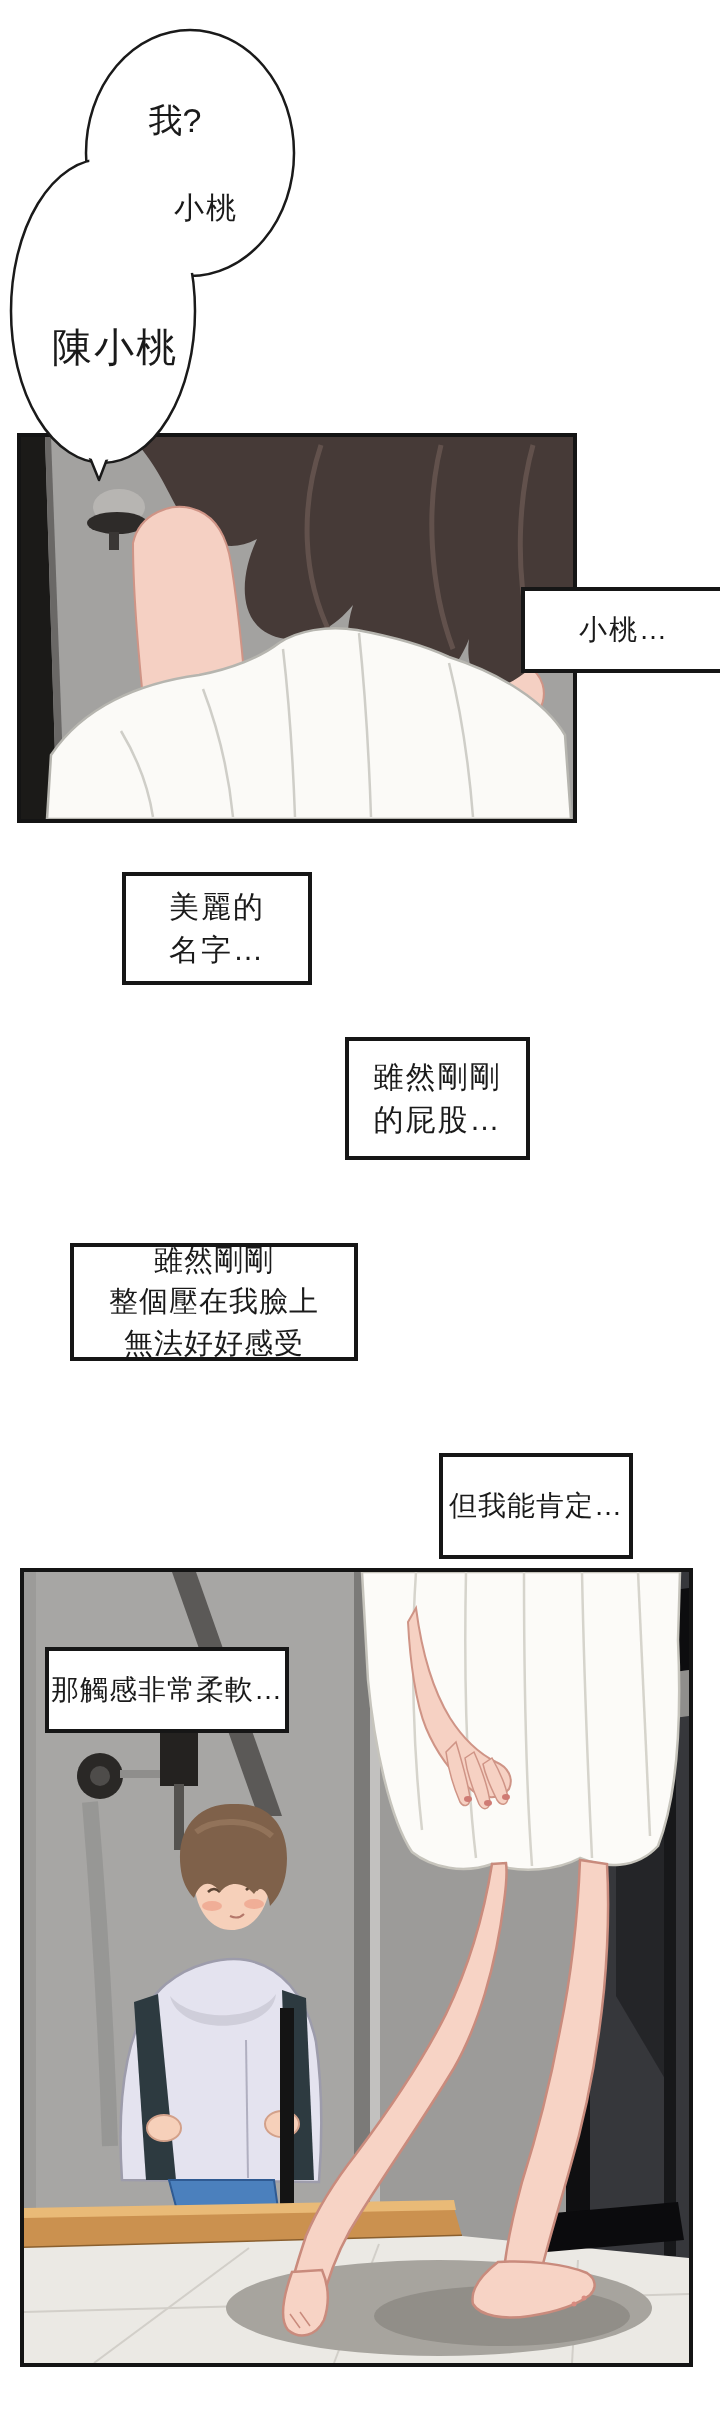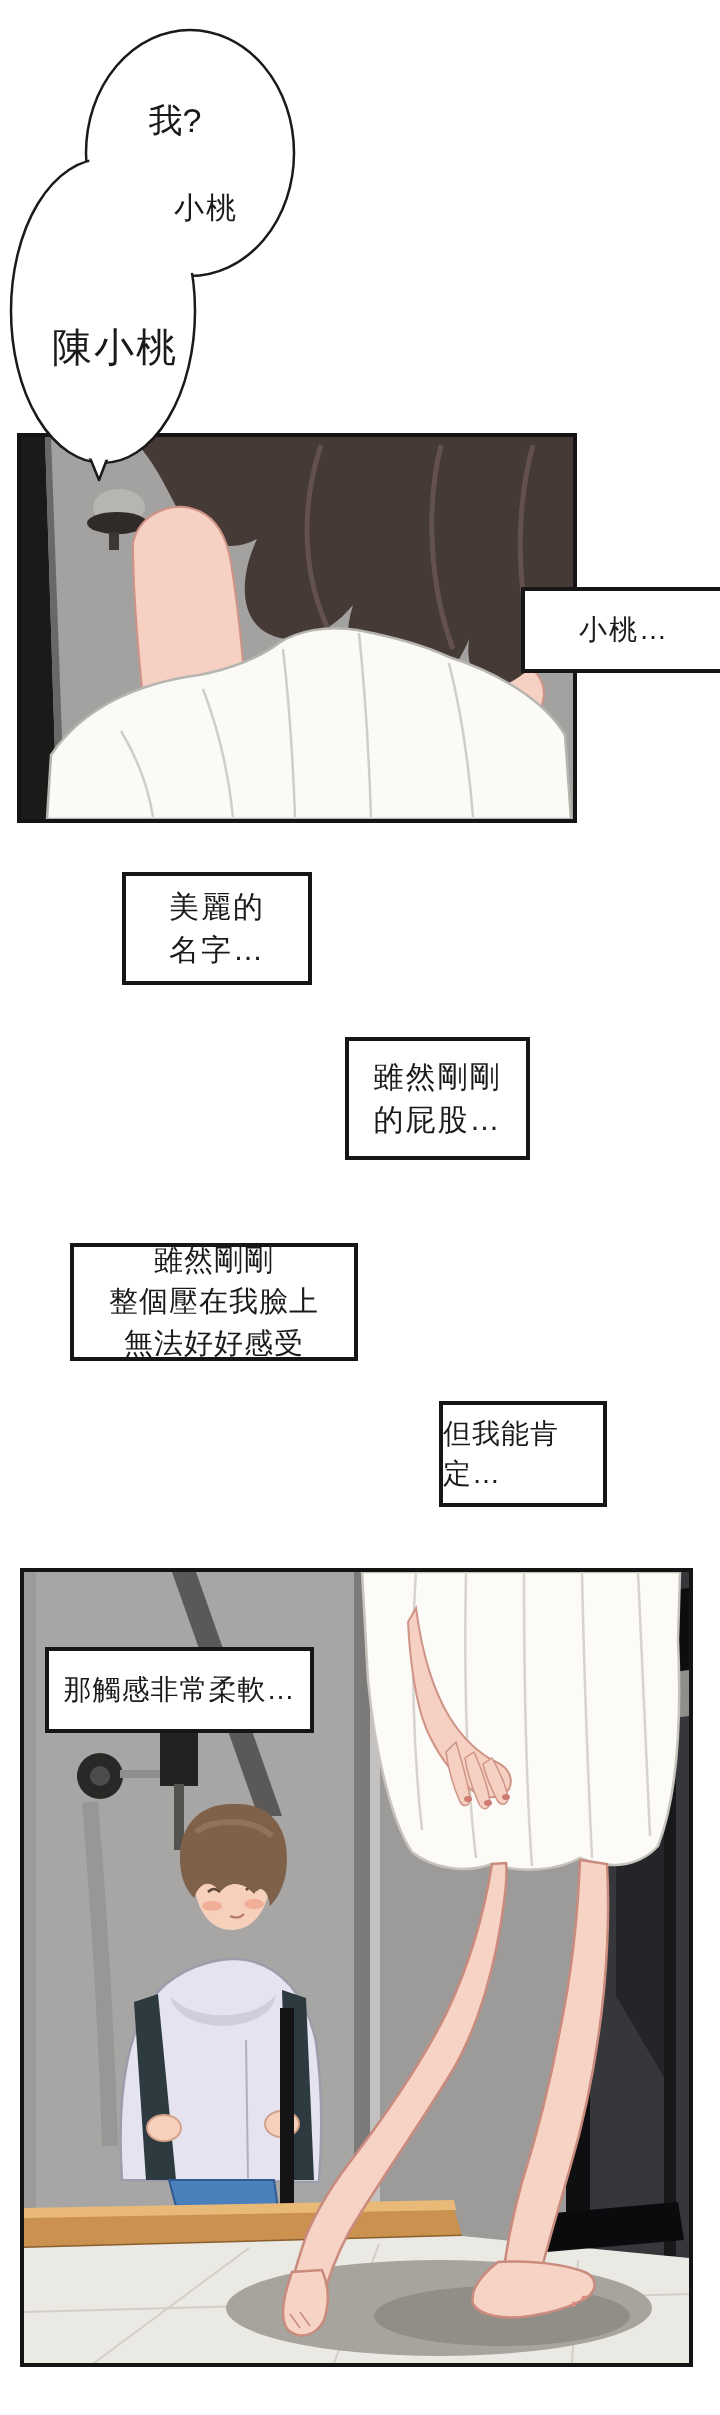--- a/index.html
+++ b/index.html
@@ -197,21 +197,21 @@
     <span>雖然剛剛</span>
     <span>的屁股…</span>
   </div>
 
   <div class="caption-box" style="left:70px;top:1243px;width:288px;height:118px;font-size:29px;letter-spacing:1px;">
     <span>雖然剛剛</span>
     <span>整個壓在我臉上</span>
     <span>無法好好感受</span>
   </div>
 
-  <div class="caption-box" style="left:439px;top:1401px;width:168px;height:106px;font-size:28px;letter-spacing:1px;">
+  <div class="caption-box" style="left:439px;top:1453px;width:194px;height:106px;font-size:28px;letter-spacing:1px;">
     <span>但我能肯定…</span>
   </div>
 
-  <div class="caption-box" style="left:45px;top:1647px;width:269px;height:86px;font-size:28px;letter-spacing:1px;align-items:center;">
+  <div class="caption-box" style="left:45px;top:1647px;width:244px;height:86px;font-size:28px;letter-spacing:1px;align-items:center;">
     <span>那觸感非常柔軟…</span>
   </div>
 
 </div>
 
 </body></html>

